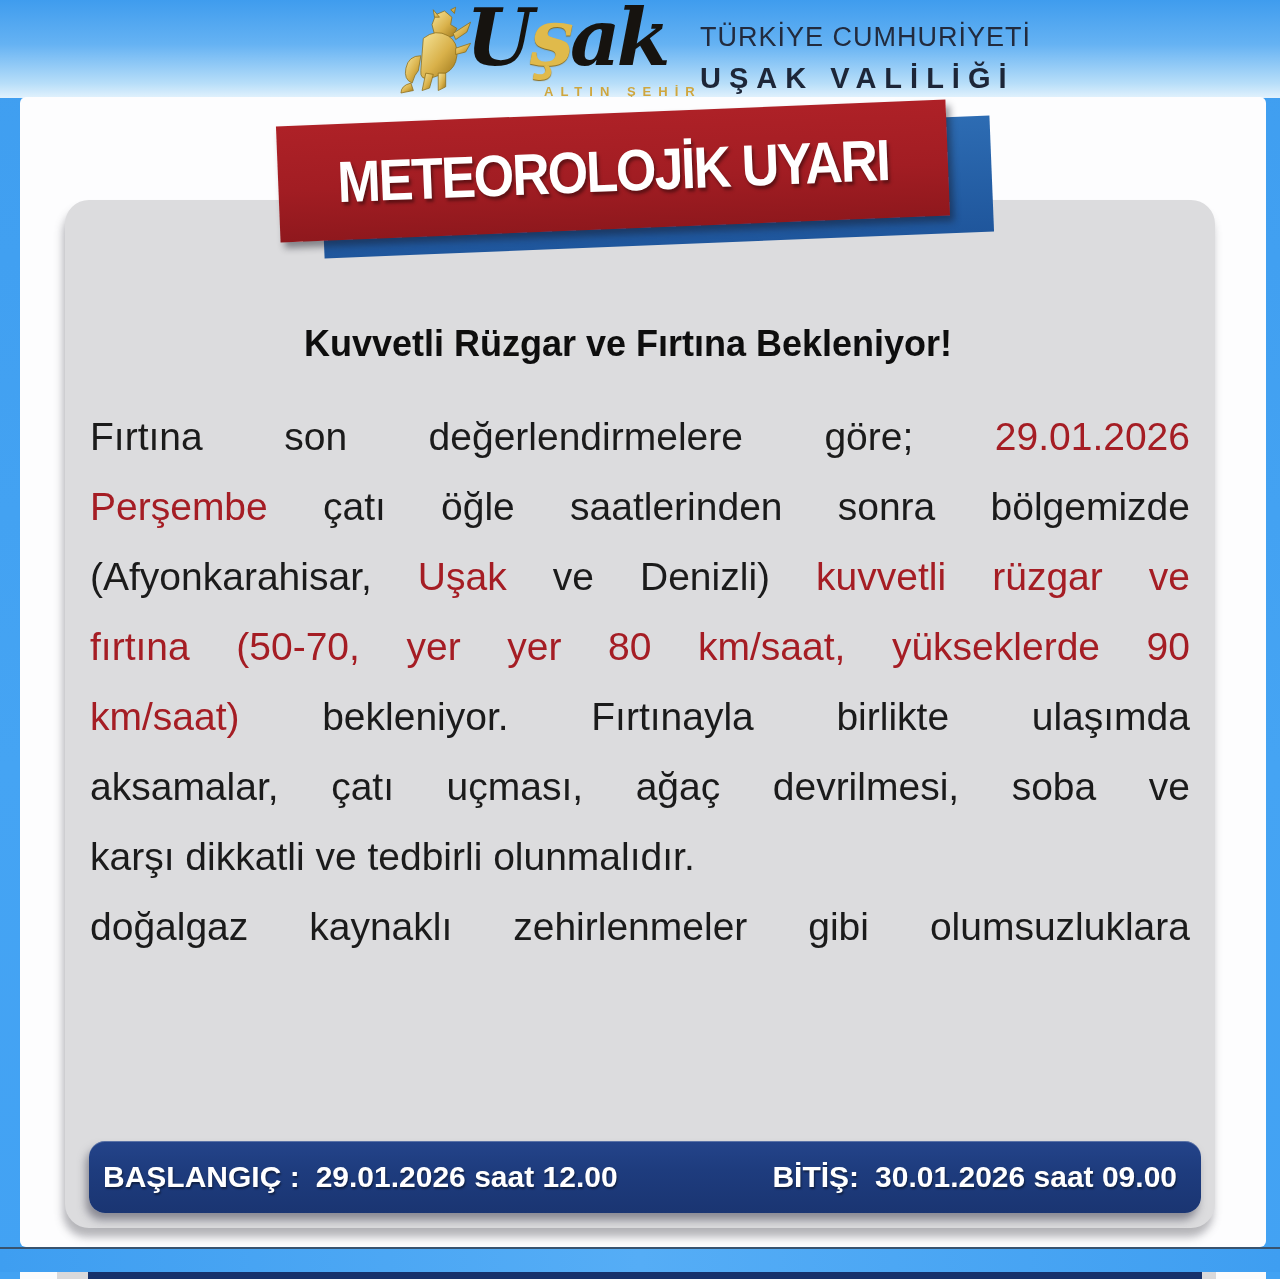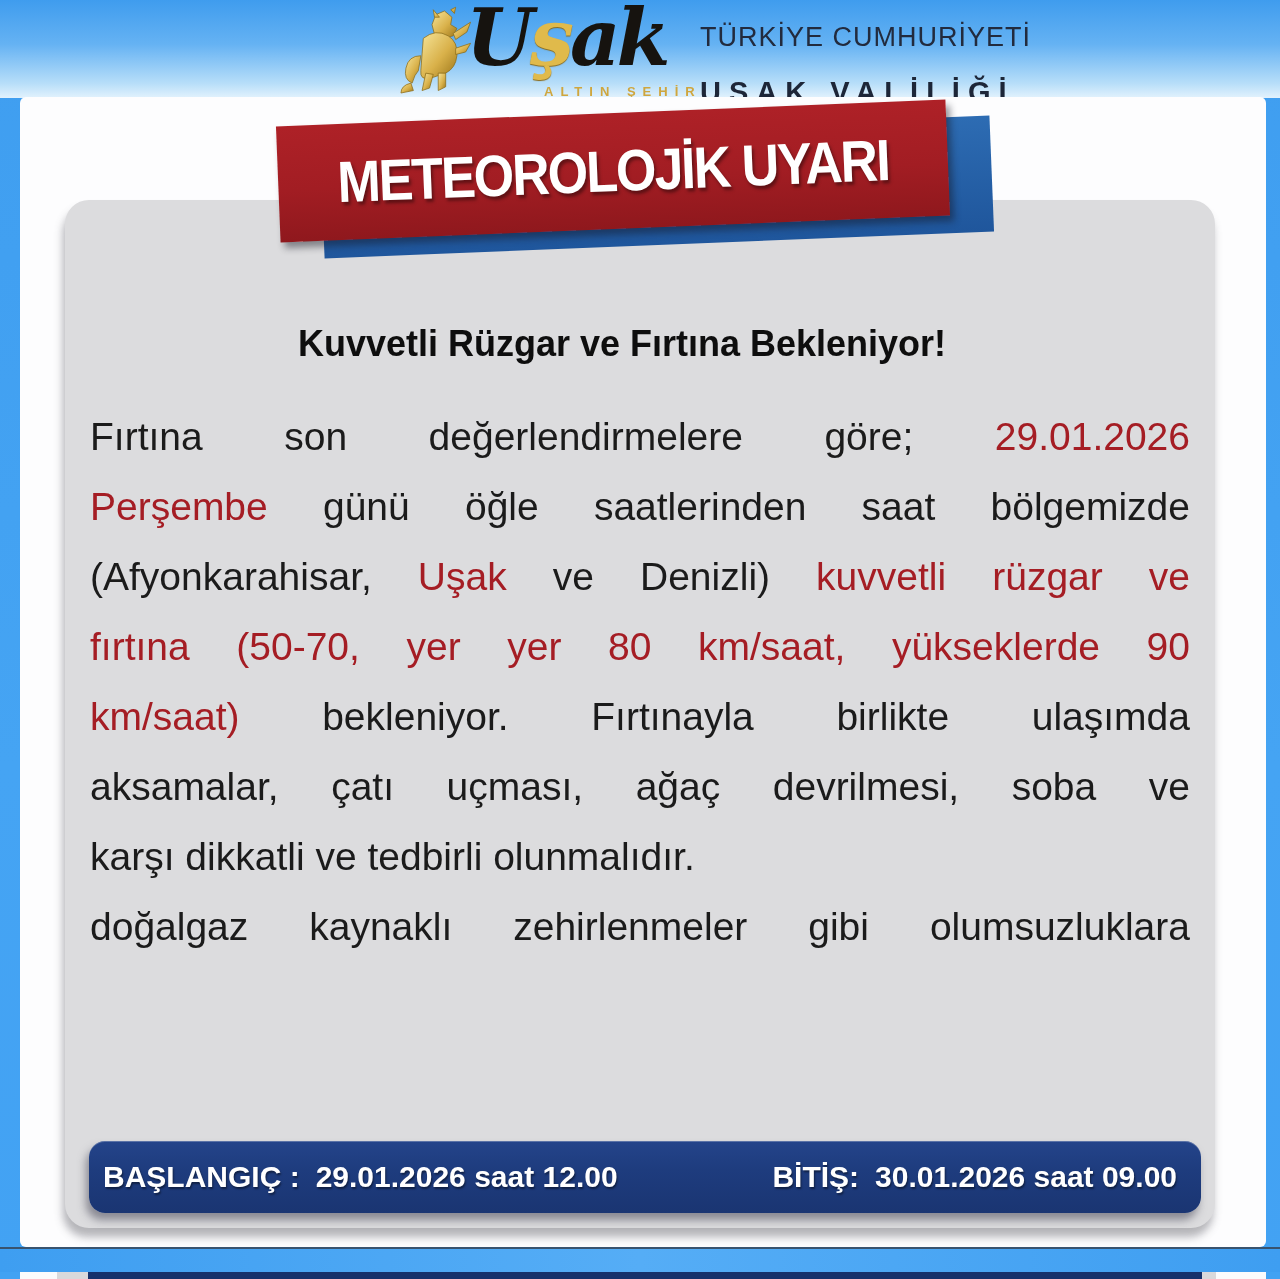--- a/index.html
+++ b/index.html
@@ -29,23 +29,23 @@
   
   .lion{position:absolute;left:396px;top:6px;width:82px;height:92px;}
   .city{position:absolute;left:466px;top:-8px;font-family:"DejaVu Serif",serif;
     font-style:italic;font-weight:bold;font-size:78px;letter-spacing:-4px;color:#16130f;
     white-space:nowrap;}
   .city .gold-s{color:#e0ba4b;text-shadow:0 1px 1px #8a6a18;}
   .tagline{position:absolute;left:522px;top:84px;font-size:13px;font-weight:bold;
     letter-spacing:7px;color:#cfa63e;white-space:nowrap;margin-left:22px;}
   .gov{position:absolute;left:700px;top:22px;color:#222b3e;}
   .gov .l1{font-size:27px;letter-spacing:1px;white-space:nowrap;}
-  .gov .l2{font-size:29px;font-weight:bold;letter-spacing:8px;margin-top:23px;white-space:nowrap;color:#1d2638;}
+  .gov .l2{font-size:29px;font-weight:bold;letter-spacing:8px;margin-top:9px;white-space:nowrap;color:#1d2638;}
   
-  .doc-title{position:absolute;left:72px;top:323px;width:1100px;text-align:center;
+  .doc-title{position:absolute;left:78px;top:323px;width:1100px;text-align:center;
     font-size:36px;font-weight:bold;color:#0e0e0e;}
   .paragraph{position:absolute;left:90px;top:402px;width:1100px;font-size:39px;color:#1b1b1b;}
   .pline{line-height:70px;text-align:justify;text-align-last:justify;white-space:normal;}
   .pline.last{text-align-last:left;}
   .seg-red{color:#a51d24;font-weight:normal;}
   .seg-black{color:#1b1b1b;}
   
   .time-bar{position:absolute;left:89px;top:1141px;width:1112px;height:72px;
     background:linear-gradient(180deg,#24448a 0%,#1e3c7e 40%,#1a3572 100%);
     border-radius:16px;box-shadow:-3px 7px 8px rgba(70,70,85,.55),inset 0 1px 0 rgba(255,255,255,.25);
@@ -105,21 +105,21 @@
   <div class="card"></div>
 
   <div class="banner-shadow"></div>
   <div class="banner-red">
     <h1>METEOROLOJİK UYARI</h1>
   </div>
 
   <div class="doc-title">Kuvvetli Rüzgar ve Fırtına Bekleniyor!</div>
   <div class="paragraph">
       <div class="pline"><span class="seg-black">Fırtına son değerlendirmelere göre; </span><span class="seg-red">29.01.2026</span></div>
-      <div class="pline"><span class="seg-red">Perşembe</span><span class="seg-black"> günü öğle saatlerinden saat bölgemizde</span></div>
+      <div class="pline"><span class="seg-red">Perşembe</span><span class="seg-black"> çatı öğle saatlerinden sonra bölgemizde</span></div>
       <div class="pline"><span class="seg-black">(Afyonkarahisar, </span><span class="seg-red">Uşak</span><span class="seg-black"> ve Denizli) </span><span class="seg-red">kuvvetli rüzgar ve</span></div>
       <div class="pline"><span class="seg-red">fırtına (50-70, yer yer 80 km/saat, yükseklerde 90</span></div>
       <div class="pline"><span class="seg-red">km/saat)</span><span class="seg-black"> bekleniyor. Fırtınayla birlikte ulaşımda</span></div>
       <div class="pline"><span class="seg-black">aksamalar, çatı uçması, ağaç devrilmesi, soba ve</span></div>
       <div class="pline last"><span class="seg-black">karşı dikkatli ve tedbirli olunmalıdır.</span></div>
       <div class="pline"><span class="seg-black">doğalgaz kaynaklı zehirlenmeler gibi olumsuzluklara</span></div>
     </div>
 
   <div class="time-bar">
     <div class="time-group">

